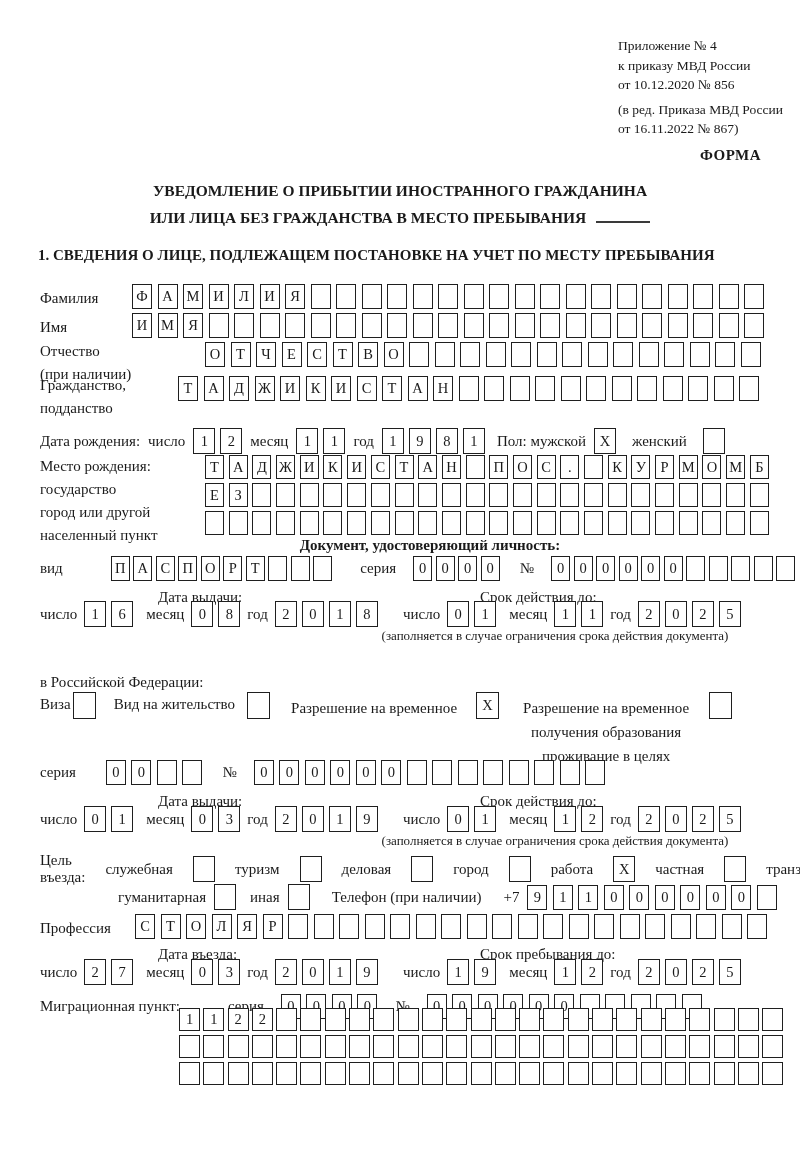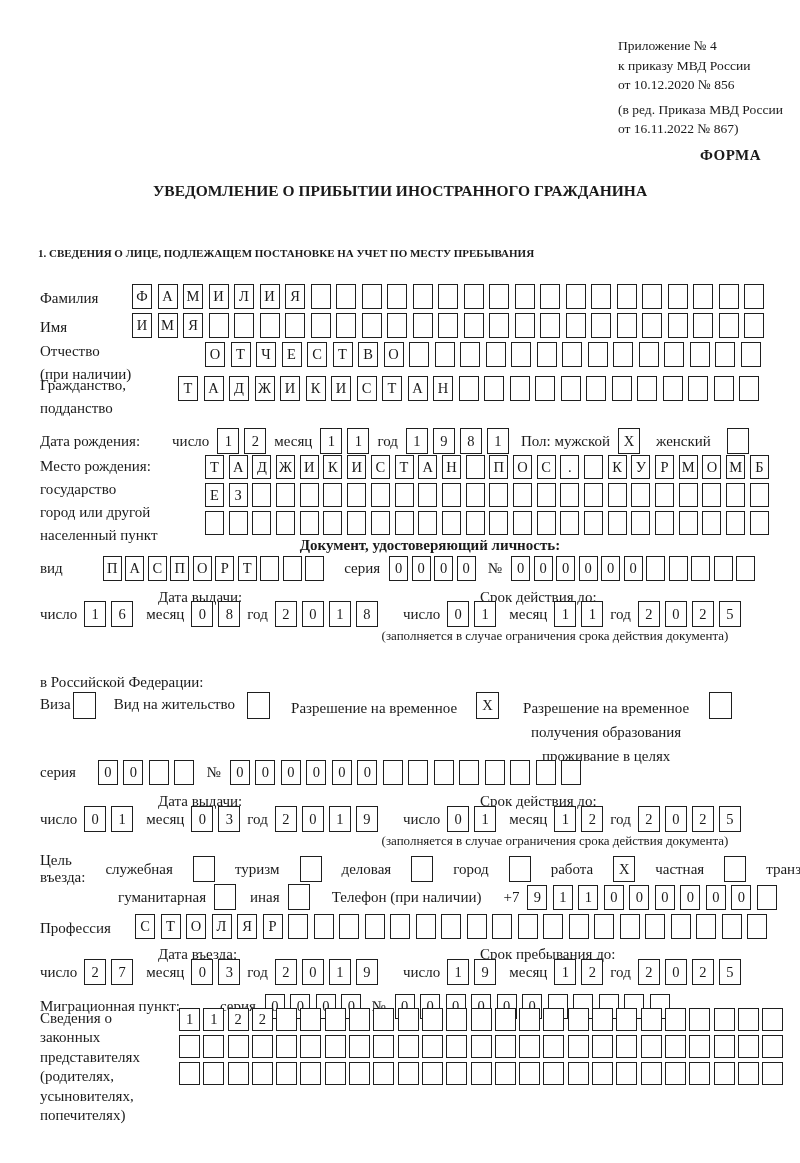--- a/index.html
+++ b/index.html
@@ -2,21 +2,21 @@
 <html><head>
 <meta charset="utf-8">
 <style>
   html,body{margin:0;padding:0;background:#fff;}
   .page{
     position:relative;width:800px;height:1163px;background:#ffffff;
     font-family:"Liberation Serif","DejaVu Serif",serif;color:#1a1a1a;
     font-size:15px;overflow:hidden;
   }
   .abs{position:absolute;}
-  .row{display:flex;align-items:center;}
+  .row{display:flex;align-items:center;gap:8px;}
   .row-top{display:flex;align-items:flex-start;}
   .strip{display:flex;}
   .cell{
     box-sizing:border-box;border:1.6px solid #1f1f1f;background:#fff;
     display:flex;align-items:center;justify-content:center;
     font-size:14.5px;line-height:1;
   }
   .s-std{gap:5.5px}  .s-std .cell{width:20px;height:25px}
   .s-sm{gap:4.7px}   .s-sm .cell{width:19px;height:24px}
   .s-vid{gap:3.5px}  .s-vid .cell{width:19px;height:25px}
@@ -38,22 +38,25 @@
   <div class="abs lbl" style="left:618px;top:36px;width:195px;font-size:13.5px;line-height:19.5px">
     <div>Приложение № 4</div>
     <div>к приказу МВД России</div>
     <div>от 10.12.2020 № 856</div>
     <div style="margin-top:5px">(в ред. Приказа МВД России</div>
     <div>от 16.11.2022 № 867)</div>
   </div>
   <div class="abs bold" style="left:700px;top:147px;letter-spacing:.5px">ФОРМА</div>
 
   <div class="abs bold center nowrap" style="left:40px;top:182px;width:720px;font-size:15.5px">УВЕДОМЛЕНИЕ О ПРИБЫТИИ ИНОСТРАННОГО ГРАЖДАНИНА</div>
-
-  <div class="abs bold nowrap" style="left:38px;top:247px;font-size:11px">1. СВЕДЕНИЯ О ЛИЦЕ, ПОДЛЕЖАЩЕМ ПОСТАНОВКЕ НА УЧЕТ ПО МЕСТУ ПРЕБЫВАНИЯ</div>
+  <div class="abs bold center nowrap" style="left:40px;top:205px;width:720px;font-size:15.5px">
+    <span>ИЛИ ЛИЦА БЕЗ ГРАЖДАНСТВА В МЕСТО ПРЕБЫВАНИЯ</span><span class="title-underline"></span>
+  </div>
+
+  <div class="abs bold nowrap" style="left:38px;top:247px;font-size:15px">1. СВЕДЕНИЯ О ЛИЦЕ, ПОДЛЕЖАЩЕМ ПОСТАНОВКЕ НА УЧЕТ ПО МЕСТУ ПРЕБЫВАНИЯ</div>
 
   <div class="abs" style="left:40px;top:290px">Фамилия</div>
   <div class="abs strip s-std" style="left:132px;top:284px">
       <div class="cell">Ф</div>
       <div class="cell">А</div>
       <div class="cell">М</div>
       <div class="cell">И</div>
       <div class="cell">Л</div>
       <div class="cell">И</div>
       <div class="cell">Я</div>
@@ -155,21 +158,21 @@
       <div class="cell"></div>
       <div class="cell"></div>
       <div class="cell"></div>
       <div class="cell"></div>
       <div class="cell"></div>
       <div class="cell"></div>
       <div class="cell"></div>
     </div>
 
   <div class="abs row" style="left:40px;top:428px;gap:8px">
-    <span style="margin-right:24px">Дата рождения:</span>
+    <span style="margin-right:0">Дата рождения:</span>
     <span>число</span>
     <div class="strip s-date">
         <div class="cell">1</div>
         <div class="cell">2</div>
       </div>
     <span>месяц</span>
     <div class="strip s-date">
         <div class="cell">1</div>
         <div class="cell">1</div>
       </div>
@@ -598,28 +601,20 @@
         <div class="cell">0</div>
         <div class="cell">0</div>
         <div class="cell"></div>
         <div class="cell"></div>
         <div class="cell"></div>
         <div class="cell"></div>
         <div class="cell"></div>
       </div>
   </div>
 
-  <div class="abs lbl" style="left:40px;top:1009px;line-height:19.4px">
-    <div>Сведения о</div>
-    <div>законных</div>
-    <div>представителях</div>
-    <div>(родителях,</div>
-    <div>усыновителях,</div>
-    <div>попечителях)</div>
-  </div>
   <div class="abs strip s-big" style="left:179px;top:1008px">
       <div class="cell">1</div>
       <div class="cell">1</div>
       <div class="cell">2</div>
       <div class="cell">2</div>
       <div class="cell"></div>
       <div class="cell"></div>
       <div class="cell"></div>
       <div class="cell"></div>
       <div class="cell"></div>

